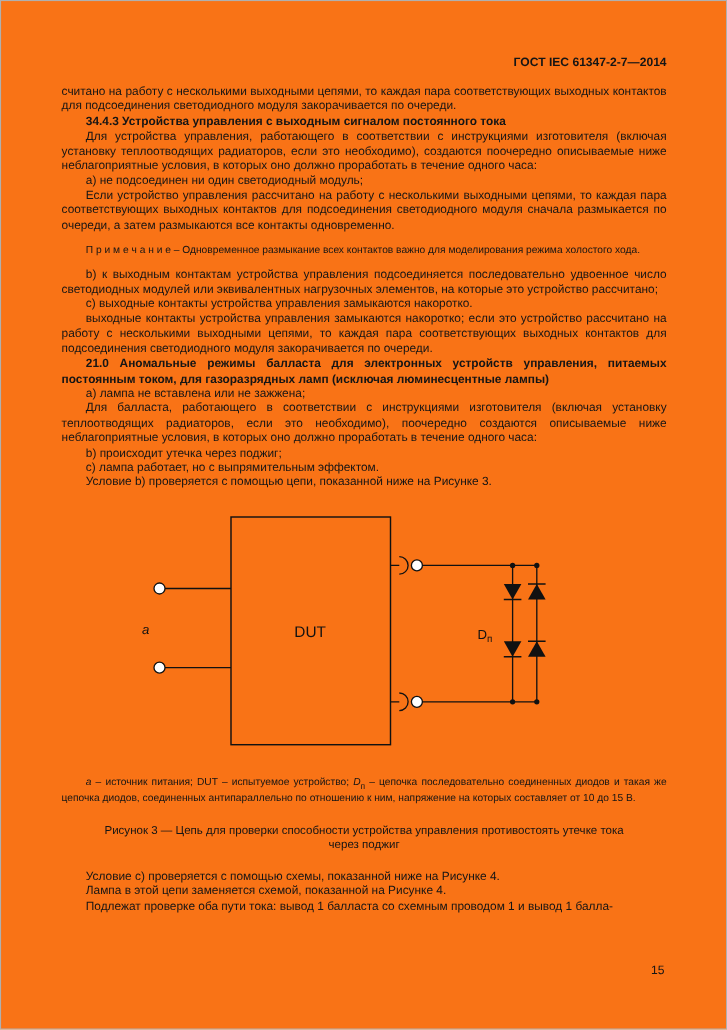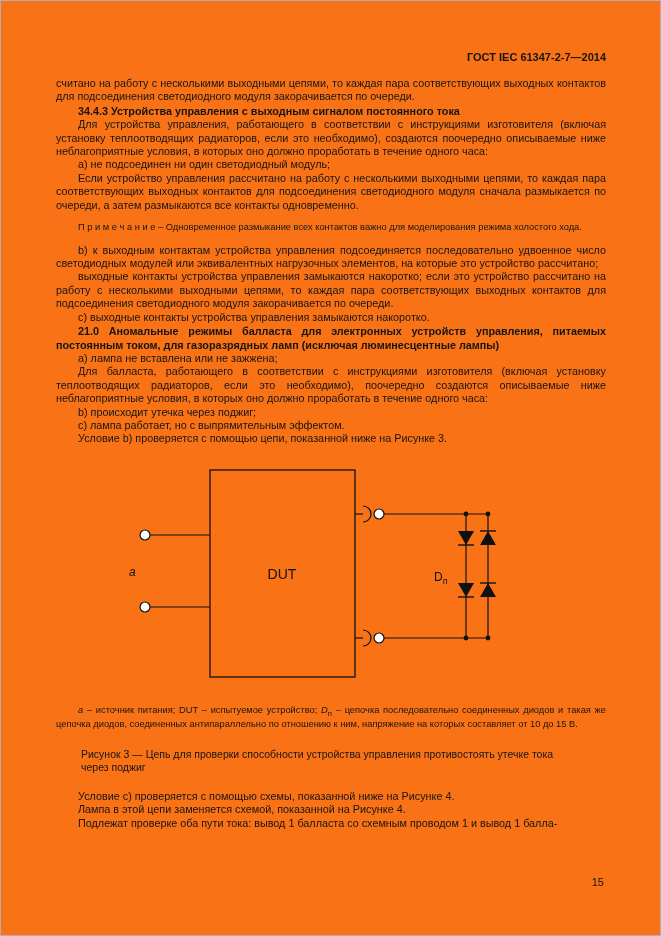--- a/index.html
+++ b/index.html
@@ -14,40 +14,40 @@
   }
   .doc-header { text-align:right; font-weight:bold; font-size:11px; line-height:13px; margin-bottom:13px; }
   p.body { font-size:10.8px; line-height:13.4px; text-align:justify; }
   .indent { text-indent:22px; }
   .bold { font-weight:bold; }
   p.note { font-size:9.3px; line-height:11.6px; text-align:justify; text-indent:22px; margin:10px 0; }
   .heading { margin-top:1px; }
   .figure-wrap { margin:15px 0 6px 42px; }
   .legend { font-size:9.3px; line-height:11.6px; text-align:justify; text-indent:22px; margin-top:14px; }
   .legend em { font-style:italic; }
-  .caption { font-size:10.5px; line-height:13.5px; text-align:left; margin:17px auto 15px; max-width:500px; }
+  .caption { font-size:10.5px; line-height:13.5px; text-align:center; margin:17px auto 15px; max-width:500px; }
   .page-number { position:absolute; right:56px; bottom:47px; font-size:11px; }
   svg text { font-family:"Liberation Sans", sans-serif; fill:#111; }
 </style>
 </head>
 <body>
 
 <div class="page">
 
   <div class="doc-header">ГОСТ IEC 61347-2-7—2014</div>
 
   <p class="body">считано на работу с несколькими выходными цепями, то каждая пара соответствующих выходных контактов для подсоединения светодиодного модуля закорачивается по очереди.</p>
   <p class="body bold indent heading">34.4.3 Устройства управления с выходным сигналом постоянного тока</p>
   <p class="body indent">Для устройства управления, работающего в соответствии с инструкциями изготовителя (включая установку теплоотводящих радиаторов, если это необходимо), создаются поочередно описываемые ниже неблагоприятные условия, в которых оно должно проработать в течение одного часа:</p>
   <p class="body indent">а) не подсоединен ни один светодиодный модуль;</p>
   <p class="body indent">Если устройство управления рассчитано на работу с несколькими выходными цепями, то каждая пара соответствующих выходных контактов для подсоединения светодиодного модуля сначала размыкается по очереди, а затем размыкаются все контакты одновременно.</p>
   <p class="note">П р и м е ч а н и е  –  Одновременное размыкание всех контактов важно для моделирования режима холостого хода.</p>
   <p class="body indent">b)  к выходным контактам устройства управления подсоединяется последовательно удвоенное число светодиодных модулей или эквивалентных нагрузочных элементов, на которые это устройство рассчитано;</p>
+  <p class="body indent">с)  выходные контакты устройства управления замыкаются накоротко.</p>
   <p class="body indent">выходные контакты устройства управления замыкаются накоротко; если это устройство рассчитано на работу с несколькими выходными цепями, то каждая пара соответствующих выходных контактов для подсоединения светодиодного модуля закорачивается по очереди.</p>
-  <p class="body indent">с)  выходные контакты устройства управления замыкаются накоротко.</p>
   <p class="body bold indent heading">21.0 Аномальные режимы балласта для электронных устройств управления, питаемых постоянным током, для газоразрядных ламп (исключая люминесцентные лампы)</p>
   <p class="body indent">а)  лампа не вставлена или не зажжена;</p>
   <p class="body indent">Для балласта, работающего в соответствии с инструкциями изготовителя (включая установку теплоотводящих радиаторов, если это необходимо), поочередно создаются описываемые ниже неблагоприятные условия, в которых оно должно проработать в течение одного часа:</p>
   <p class="body indent">b)  происходит утечка через поджиг;</p>
   <p class="body indent">с)  лампа работает, но с выпрямительным эффектом.</p>
   <p class="body indent">Условие b) проверяется с помощью цепи, показанной ниже на Рисунке 3.</p>
 
   <div class="figure-wrap">
     <svg width="420" height="226" viewBox="0 0 420 226">
 

